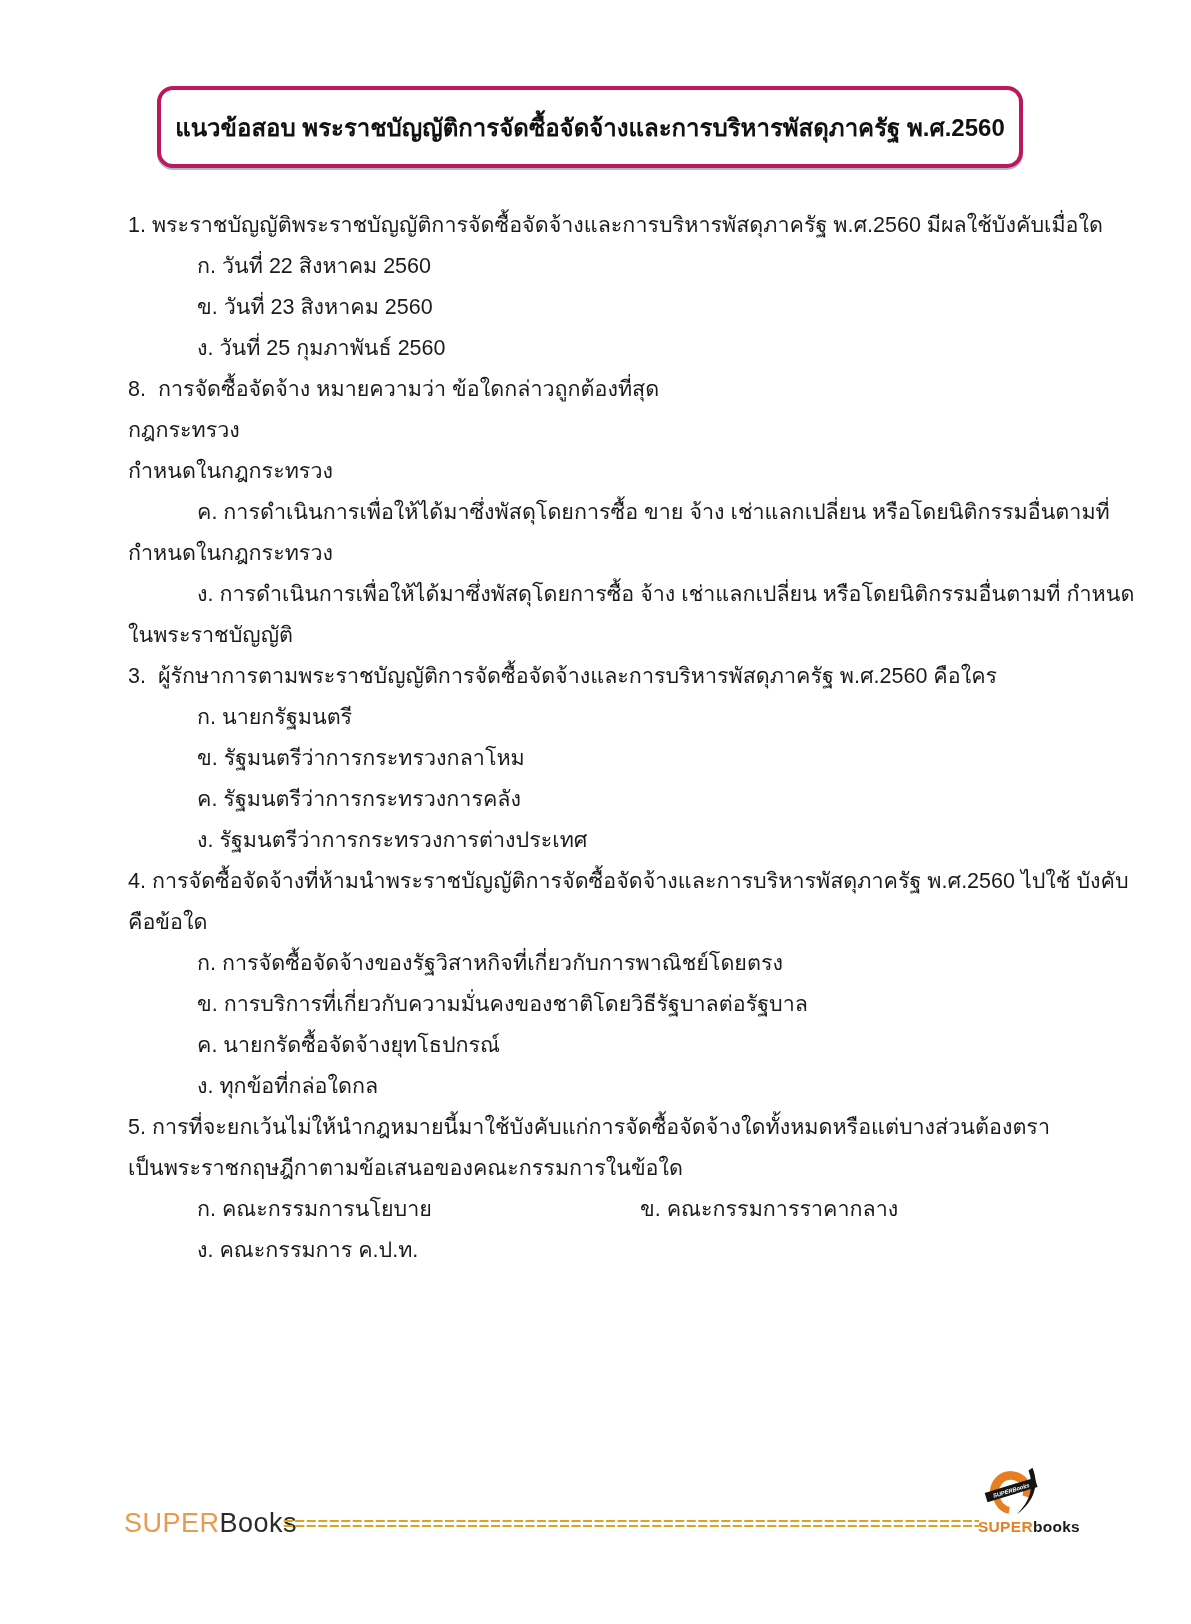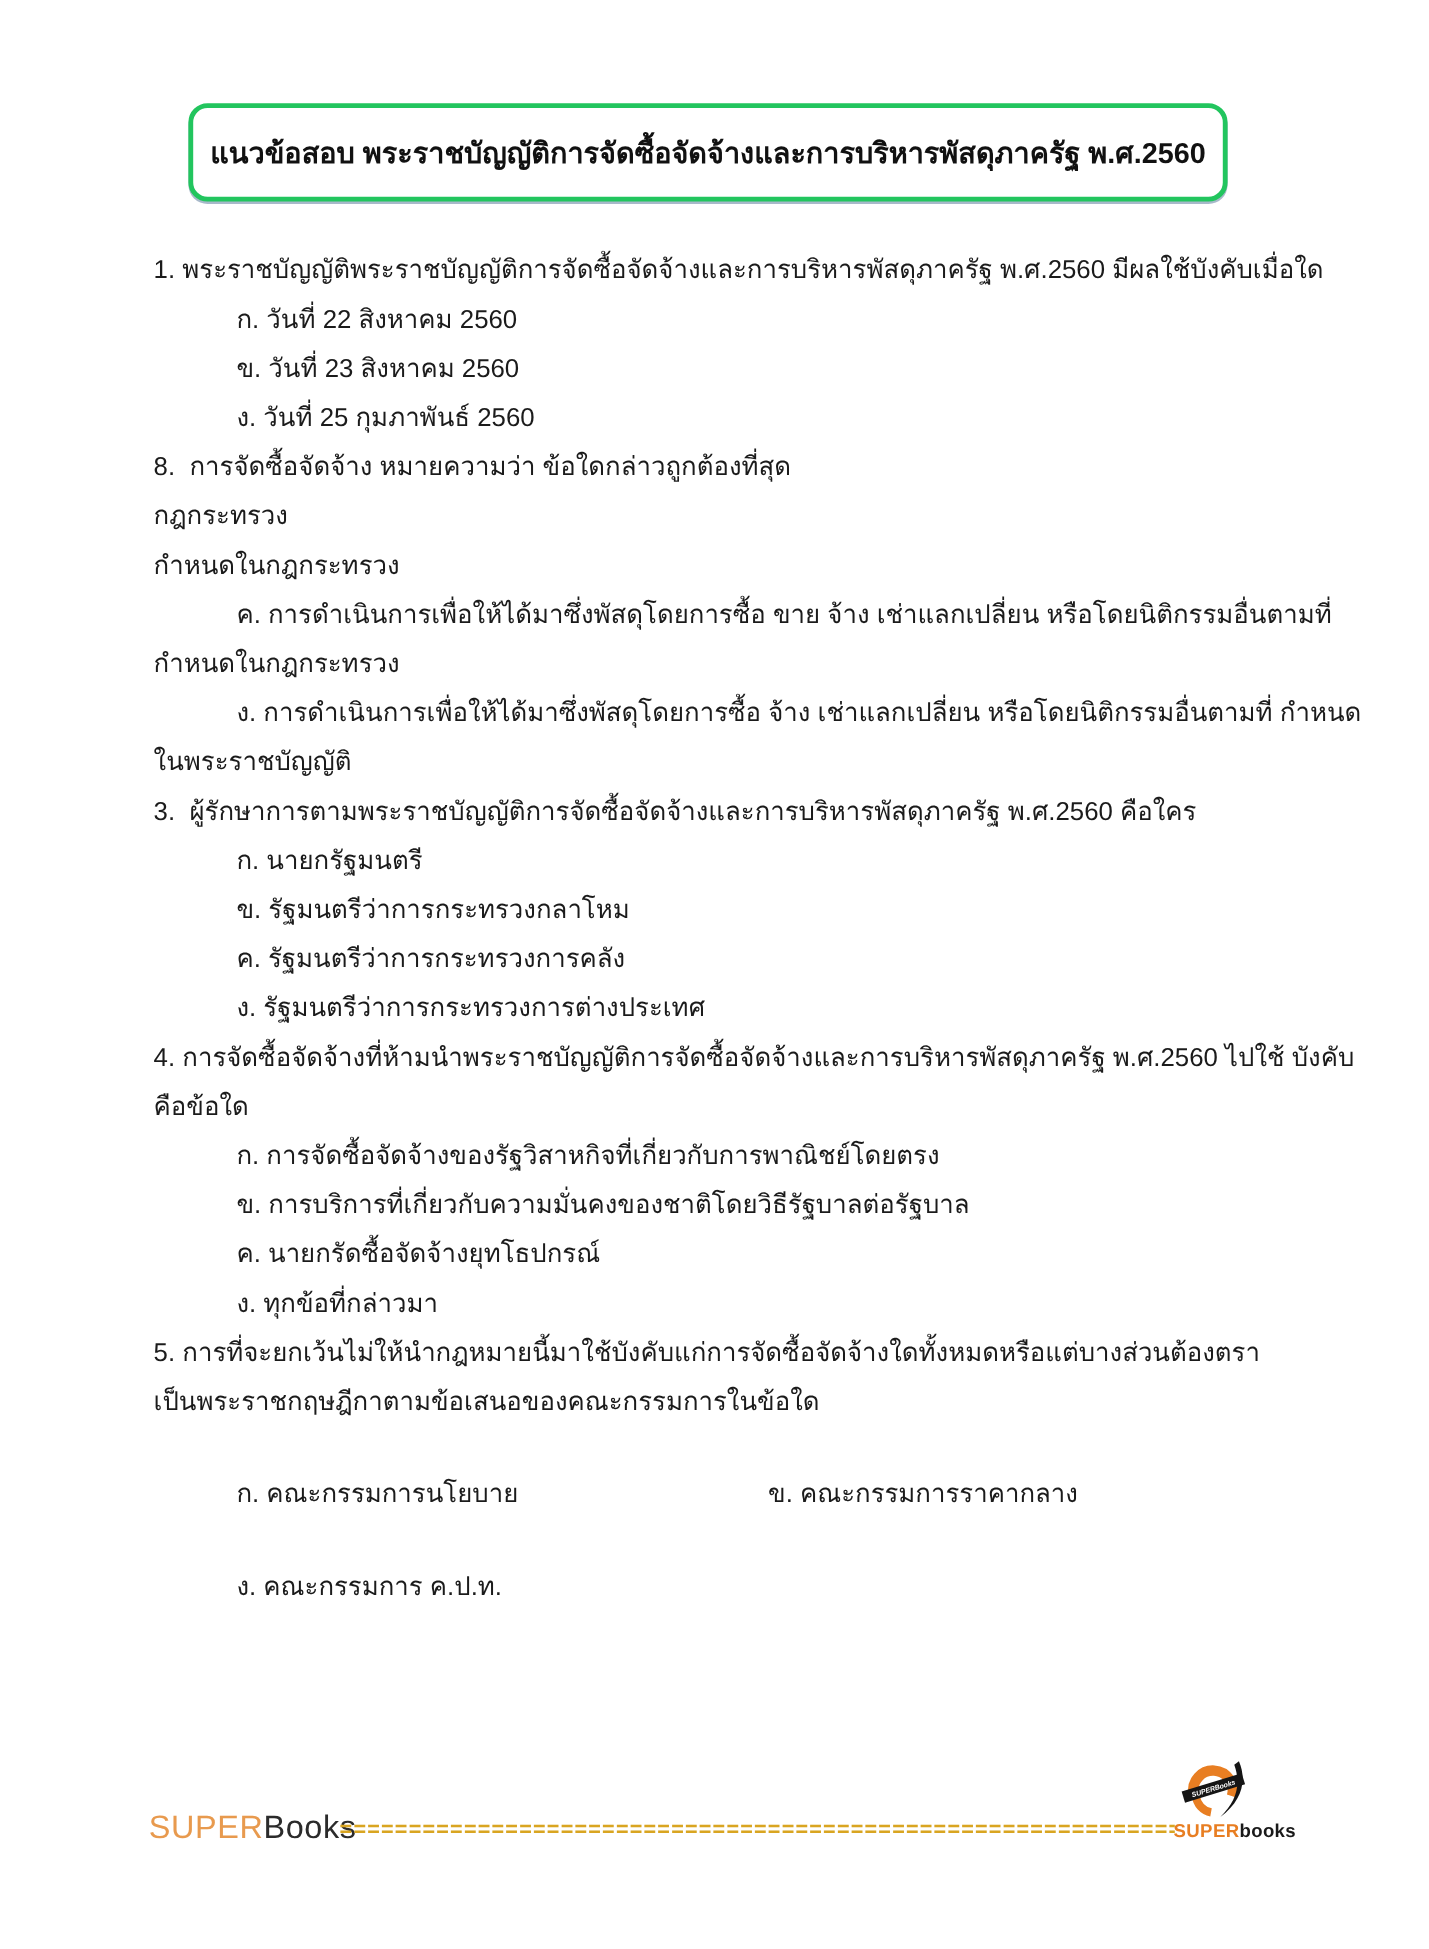--- a/index.html
+++ b/index.html
@@ -7,39 +7,39 @@
     position:relative;
     width:1191px; height:1624px;
     background:#ffffff;
     font-family:"Liberation Sans","DejaVu Sans",sans-serif;
     color:#1b1b1b;
     overflow:hidden;
   }
   .title-box {
     position:absolute; left:157px; top:86px;
     width:866px; height:82px; box-sizing:border-box;
-    border:4px solid #22c55e; border-radius:16px;
+    border:4px solid #be185d; border-radius:16px;
     box-shadow:0 2px 0 rgba(62,100,138,0.45);
     display:flex; align-items:center; justify-content:center;
     background:#ffffff;
   }
   .title-text {
     font-size:24px; font-weight:bold; color:#111;
     white-space:pre; text-align:center;
   }
   .qbody {
     position:absolute; left:128px; top:205px; width:945px;
   }
   .row {
     height:41px; display:flex; align-items:center;
     white-space:pre; font-size:21.5px; line-height:41px;
   }
   .row.option { padding-left:69px; }
   .row.question, .row.continuation { padding-left:0; }
-  .row.option_pair { padding-left:69px;margin-top:36px; }
+  .row.option_pair { padding-left:69px; }
   .row.option_pair .cell-left { display:inline-block; width:443px; white-space:pre; }
   .row.option_pair .cell-right { display:inline-block; white-space:pre;text-align:right; }
   .footer {
     position:absolute; left:0; top:1458px; width:1191px; height:140px;
   }
   .brand {
     position:absolute; left:124px; top:50px;
     font-size:27px; letter-spacing:0.5px; white-space:pre;
   }
   .brand-super { color:#e89a4e; }
@@ -83,21 +83,21 @@
       <div class="row question">3.  ผู้รักษาการตามพระราชบัญญัติการจัดซื้อจัดจ้างและการบริหารพัสดุภาครัฐ พ.ศ.2560 คือใคร</div>
       <div class="row option">ก. นายกรัฐมนตรี</div>
       <div class="row option">ข. รัฐมนตรีว่าการกระทรวงกลาโหม</div>
       <div class="row option">ค. รัฐมนตรีว่าการกระทรวงการคลัง</div>
       <div class="row option">ง. รัฐมนตรีว่าการกระทรวงการต่างประเทศ</div>
       <div class="row question">4. การจัดซื้อจัดจ้างที่ห้ามนำพระราชบัญญัติการจัดซื้อจัดจ้างและการบริหารพัสดุภาครัฐ พ.ศ.2560 ไปใช้ บังคับ</div>
       <div class="row continuation">คือข้อใด</div>
       <div class="row option">ก. การจัดซื้อจัดจ้างของรัฐวิสาหกิจที่เกี่ยวกับการพาณิชย์โดยตรง</div>
       <div class="row option">ข. การบริการที่เกี่ยวกับความมั่นคงของชาติโดยวิธีรัฐบาลต่อรัฐบาล</div>
       <div class="row option">ค. นายกรัดซื้อจัดจ้างยุทโธปกรณ์</div>
-      <div class="row option">ง. ทุกข้อที่กล่าวมา</div>
+      <div class="row option">ง. ทุกข้อที่กล่อใดกล</div>
       <div class="row question">5. การที่จะยกเว้นไม่ให้นำกฎหมายนี้มาใช้บังคับแก่การจัดซื้อจัดจ้างใดทั้งหมดหรือแต่บางส่วนต้องตรา</div>
       <div class="row continuation">เป็นพระราชกฤษฎีกาตามข้อเสนอของคณะกรรมการในข้อใด</div>
       <div class="row option_pair"><span class="cell-left">ก. คณะกรรมการนโยบาย</span><span class="cell-right">ข. คณะกรรมการราคากลาง</span></div>
       <div class="row option_pair"><span class="cell-right">ง. คณะกรรมการ ค.ป.ท.</span></div>
     </div>
 
   <div class="footer">
     <div class="brand"><span class="brand-super">SUPER</span><span class="brand-books">Books</span></div>
     <div class="divider">================================================================================================</div>
     <div class="logo">

